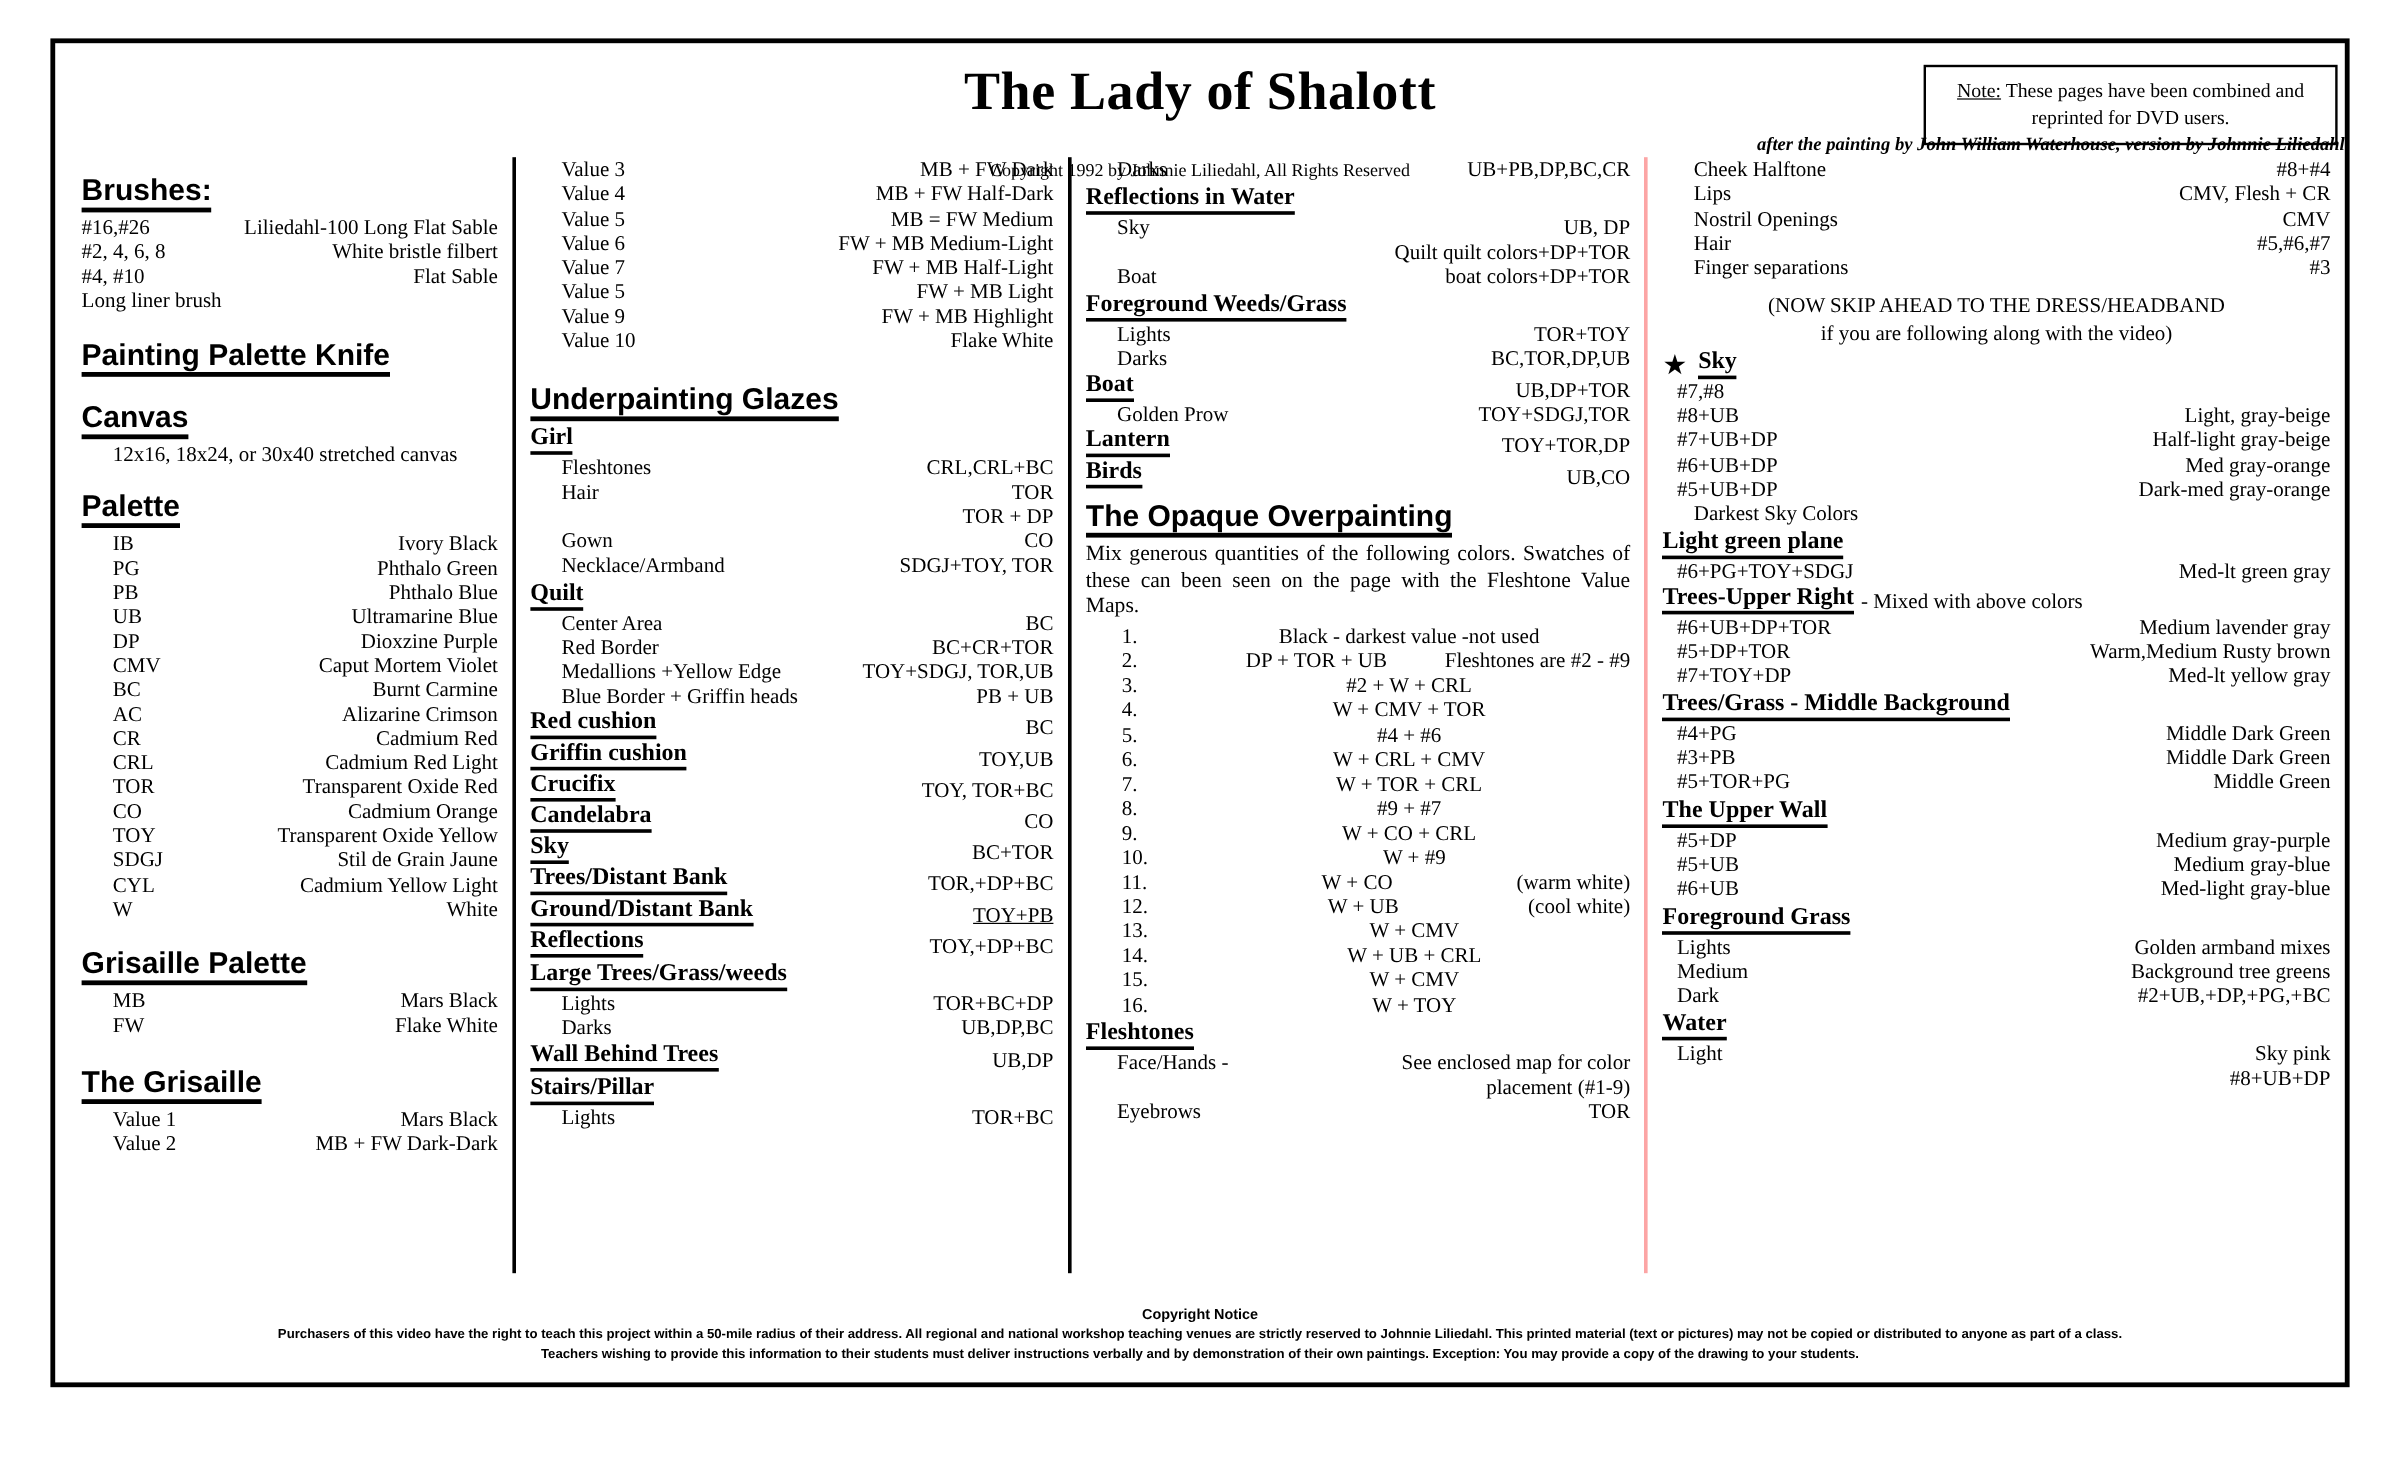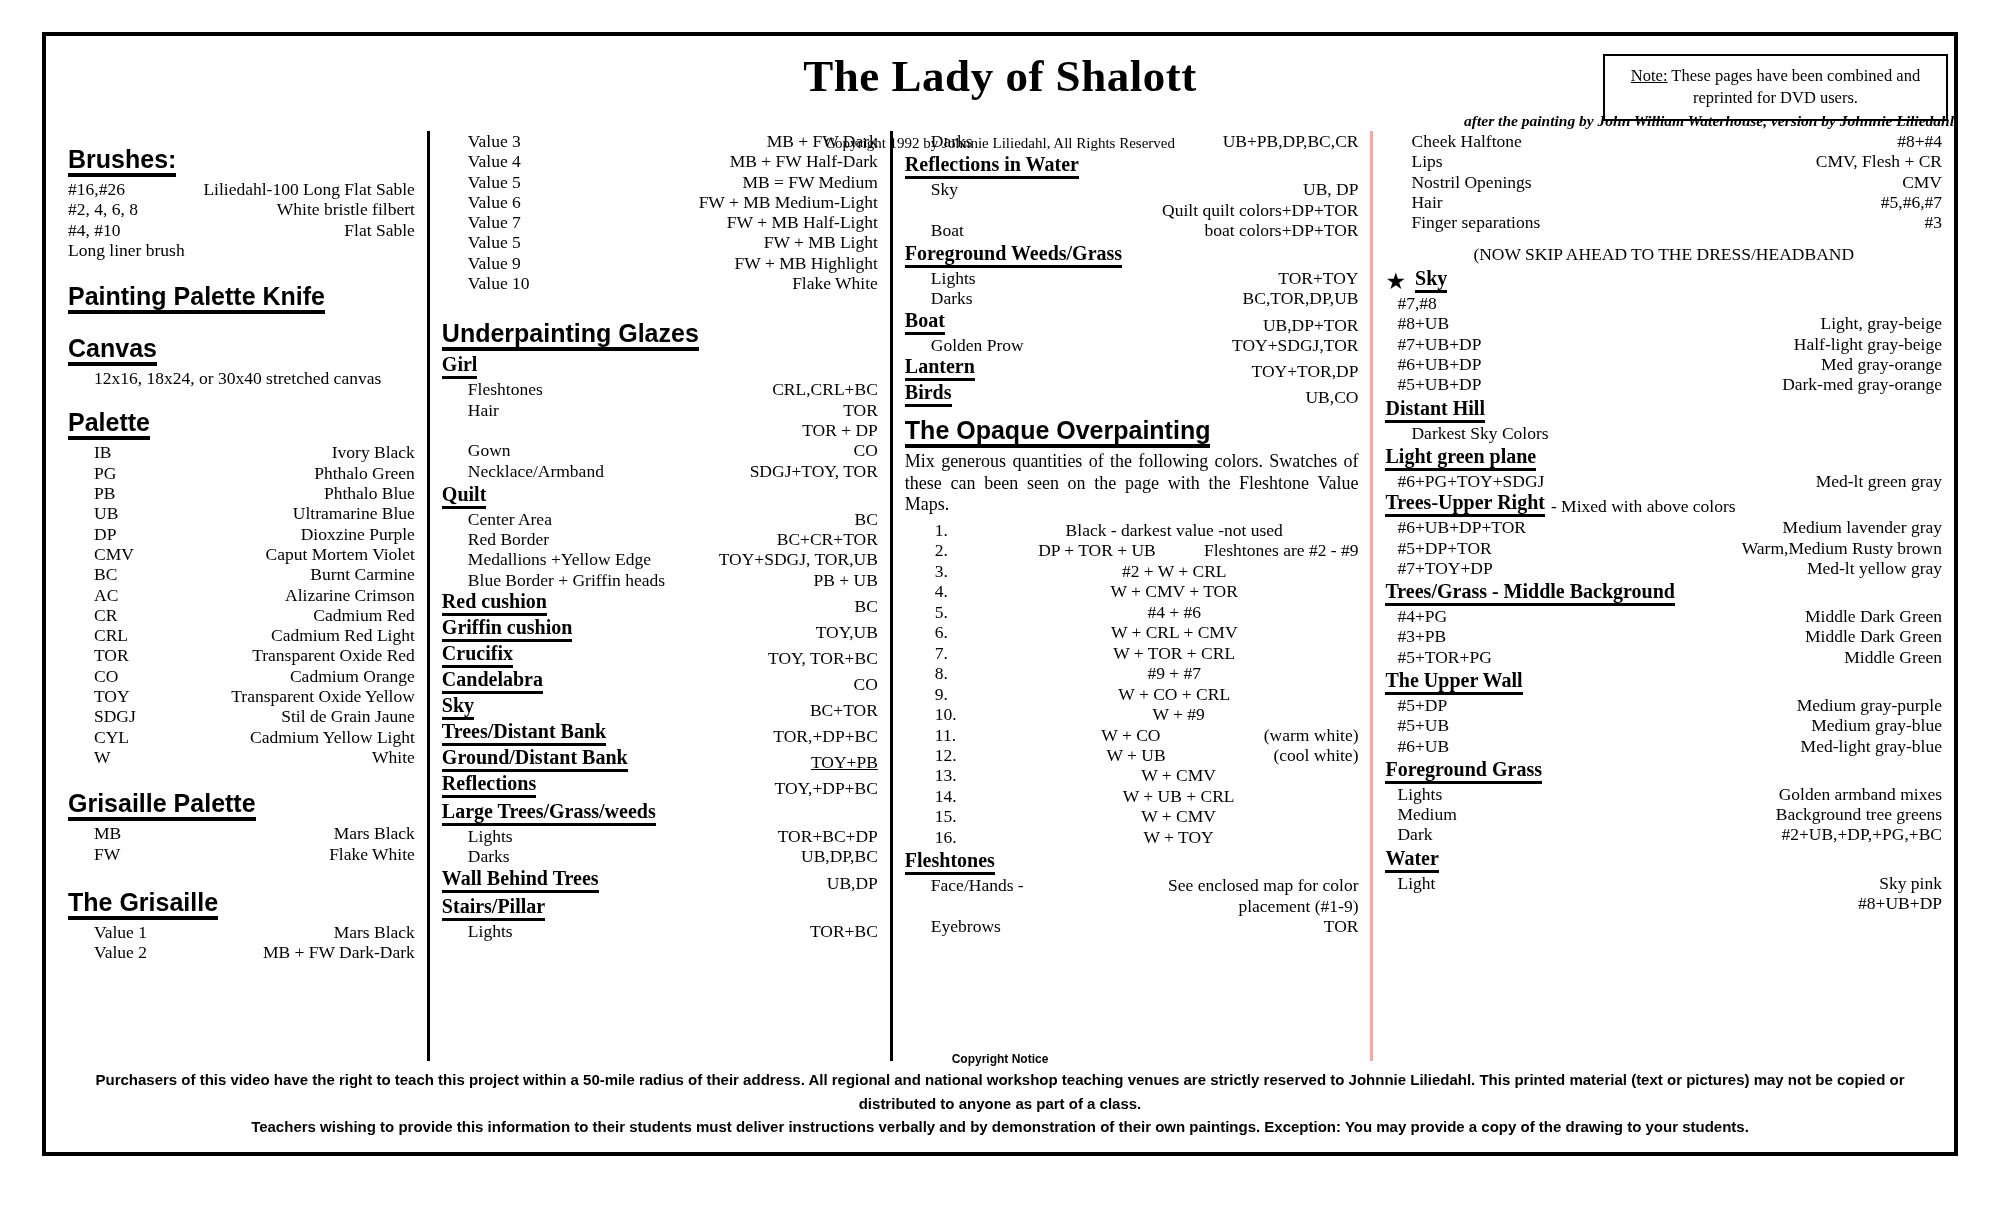--- a/index.html
+++ b/index.html
@@ -43,21 +43,21 @@
   .numrow .note{text-align:right;white-space:nowrap;}
   .numrow .mid{margin-left:42px;white-space:nowrap;}
   .skipnote{font-size:17.5px;line-height:1.18;text-align:center;margin:12px 0 2px 0;}
   .starhdr{display:flex;align-items:flex-end;gap:9px;margin-top:2px;}
   .star{font-size:23px;line-height:1;}
   .trailer{display:flex;align-items:flex-end;}
   .trailer .tail{font-size:17.5px;padding-left:6px;white-space:nowrap;}
   .footer{position:absolute;left:0;right:0;bottom:14px;text-align:center;
           font-family:"Liberation Sans",sans-serif;}
   .cn-title{font-size:12px;font-weight:bold;line-height:1.4;}
-  .cn-body{font-size:15px;font-weight:bold;line-height:1.55;padding:0 22px;}
+  .cn-body{font-size:11px;font-weight:bold;line-height:1.55;padding:0 22px;}
   .starline{font-family:"Liberation Serif",serif;font-size:15px;margin-top:9px;}
 </style>
 </head>
 <body>
 
 <div class="page">
  <div class="frame">
 
   <div class="title">The Lady of Shalott</div>
   <div class="subtitle">after the painting by John William Waterhouse, version by Johnnie  Liliedahl</div>
@@ -500,20 +500,21 @@
       <div class="row">
             <span class="l">Hair</span>
             <span class="r">#5,#6,#7</span>
           </div>
       <div class="row">
             <span class="l">Finger separations</span>
             <span class="r">#3</span>
           </div>
 
       <div class="skipnote">(NOW SKIP AHEAD TO THE DRESS/HEADBAND</div>
+      <div class="skipnote" style="margin-top:0">if you are following along with the video)</div>
 
       <div class="starhdr">
         <span class="star">★</span>
         <h3 class="sub">Sky</h3>
       </div>
       <div class="row" style="padding-left:12px">
             <span class="l">#7,#8</span>
             <span class="r"></span>
           </div>
       <div class="row" style="padding-left:12px">
@@ -526,23 +527,20 @@
           </div>
       <div class="row" style="padding-left:12px">
             <span class="l">#6+UB+DP</span>
             <span class="r">Med gray-orange</span>
           </div>
       <div class="row" style="padding-left:12px">
             <span class="l">#5+UB+DP</span>
             <span class="r">Dark-med gray-orange</span>
           </div>
 
-      <div class="subwrap">
-        <h3 class="sub">Distant Hill</h3>
-      </div>
       <div class="rowfull">Darkest Sky Colors</div>
 
       <div class="subwrap">
         <h3 class="sub">Light green plane</h3>
       </div>
       <div class="row" style="padding-left:12px">
             <span class="l">#6+PG+TOY+SDGJ</span>
             <span class="r">Med-lt green gray</span>
           </div>
 

